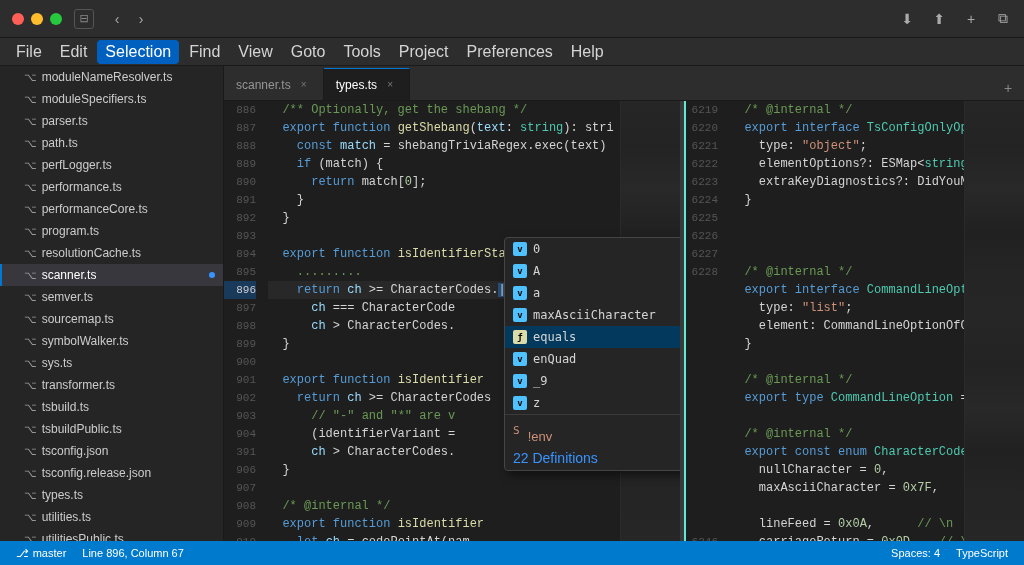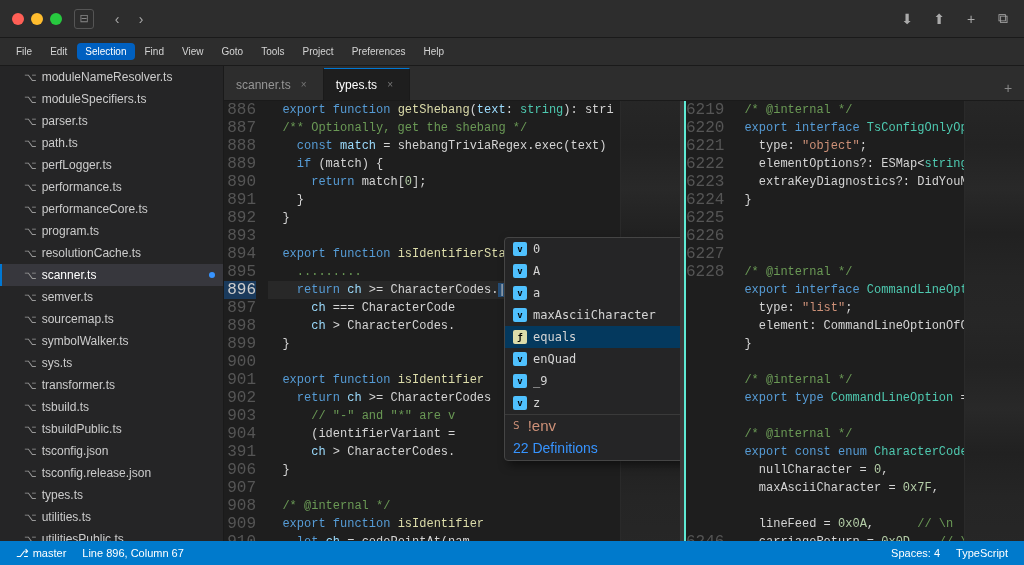--- a/index.html
+++ b/index.html
@@ -78,21 +78,21 @@
       display: flex;
       align-items: center;
       padding: 0 8px;
       border-bottom: 1px solid #1a1a1a;
       gap: 2px;
     }
     .menu-item {
       padding: 3px 8px;
       cursor: pointer;
       border-radius: 4px;
-      font-size: 10px;
+      font-size: 16px;
       color: #d4d4d4;
     }
     .menu-item.active { background: #0060c0; color: #fff; }
 
     
     #main {
       display: flex;
       height: calc(565px - 38px - 28px - 24px);
     }
 
@@ -218,21 +218,21 @@
       text-align: right;
       padding-right: 8px;
       color: #555;
       user-select: none;
       flex-shrink: 0;
       padding-top: 0;
       background: #1e1e1e;
     }
     .line-number {
       height: 18px;
-      font-size: 16px;
+      font-size: 11px;
     }
     .code-lines {
       flex: 1;
       overflow: hidden;
       padding-left: 4px;
     }
     .code-line {
       height: 18px;
       white-space: pre;
       overflow: hidden;
@@ -527,22 +527,22 @@
             <div class="line-number">904</div>
             <div class="line-number">391</div>
             <div class="line-number">906</div>
             <div class="line-number">907</div>
             <div class="line-number">908</div>
             <div class="line-number">909</div>
             <div class="line-number">910</div>
 
           </div>
           <div class="code-lines">
+            <div class="code-line"><span class="cmt">  /** Optionally, get the shebang */</span></div>
             <div class="code-line">  <span class="kw">export function</span> <span class="fn-name">getShebang</span>(<span class="var">text</span>: <span class="type">string</span>): stri</div>
-            <div class="code-line"><span class="cmt">  /** Optionally, get the shebang */</span></div>
             <div class="code-line">    <span class="kw">const</span> <span class="var">match</span> = shebangTriviaRegex.exec(text)</div>
             <div class="code-line">    <span class="kw">if</span> (match) {</div>
             <div class="code-line">      <span class="kw">return</span> match[<span class="num">0</span>];</div>
             <div class="code-line">    }</div>
             <div class="code-line">  }</div>
             <div class="code-line"></div>
             <div class="code-line">  <span class="kw">export function</span> <span class="fn-name">isIdentifierStart</span>(<span class="var">ch</span>: <span class="type">number</span>,</div>
             <div class="code-line">    <span class="cmt">.........</span></div>
             <div class="code-line current">    <span class="kw">return</span> <span class="var">ch</span> &gt;= CharacterCodes.<span style="background:#264f78;">|</span> &amp;&amp; <span class="var">ch</span> &lt;= Chara</div>
             <div class="code-line">      <span class="var">ch</span> === CharacterCode</div>
@@ -594,21 +594,21 @@
           <div class="autocomplete-item">
             <span class="ac-icon var">v</span>
             <span>_9</span>
           </div>
           <div class="autocomplete-item">
             <span class="ac-icon var">v</span>
             <span>z</span>
           </div>
           <div style="display:flex; align-items:center; padding:2px 8px; gap:8px; border-top:1px solid #3a3a3a;">
             <span style="font-family:monospace; font-size:11px; color:#ce9178;">S</span>
-            <span style="font-size:15px; color:#ce9178;">!env</span>
+            <span style="font-size:13px; color:#ce9178;margin-top:12px;">!env</span>
 
           </div>
           <div class="def-count">22 Definitions</div>
         </div>
       </div>
 
       <div class="drag-handle"></div>
 
       <div id="editor-right">
         <div class="editor-content">

